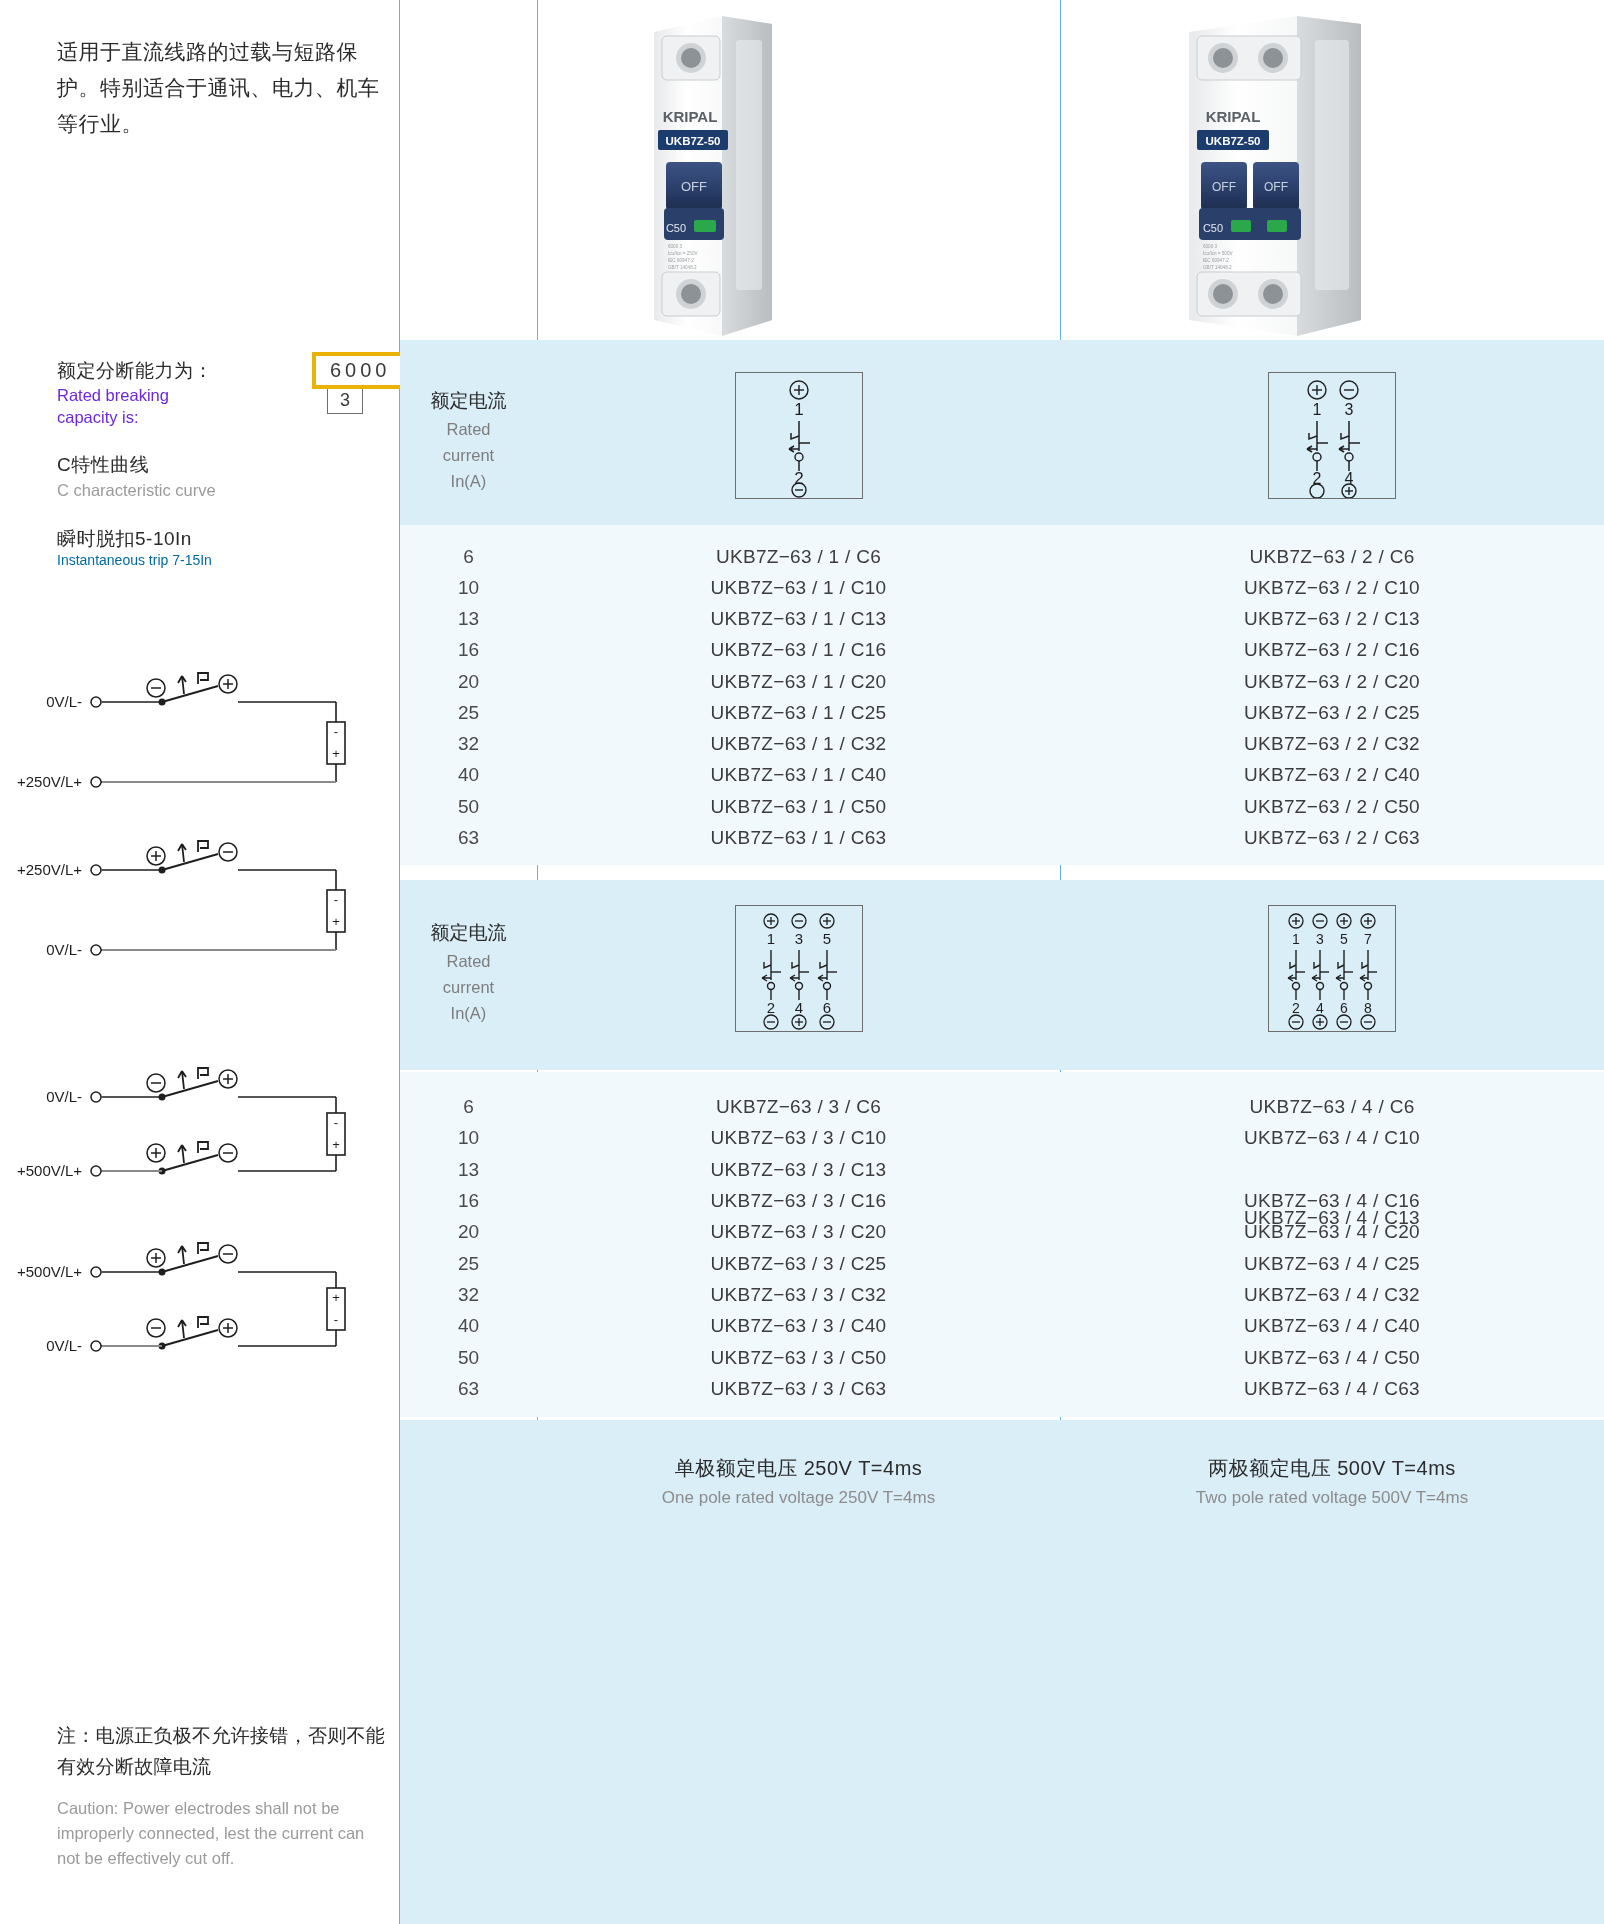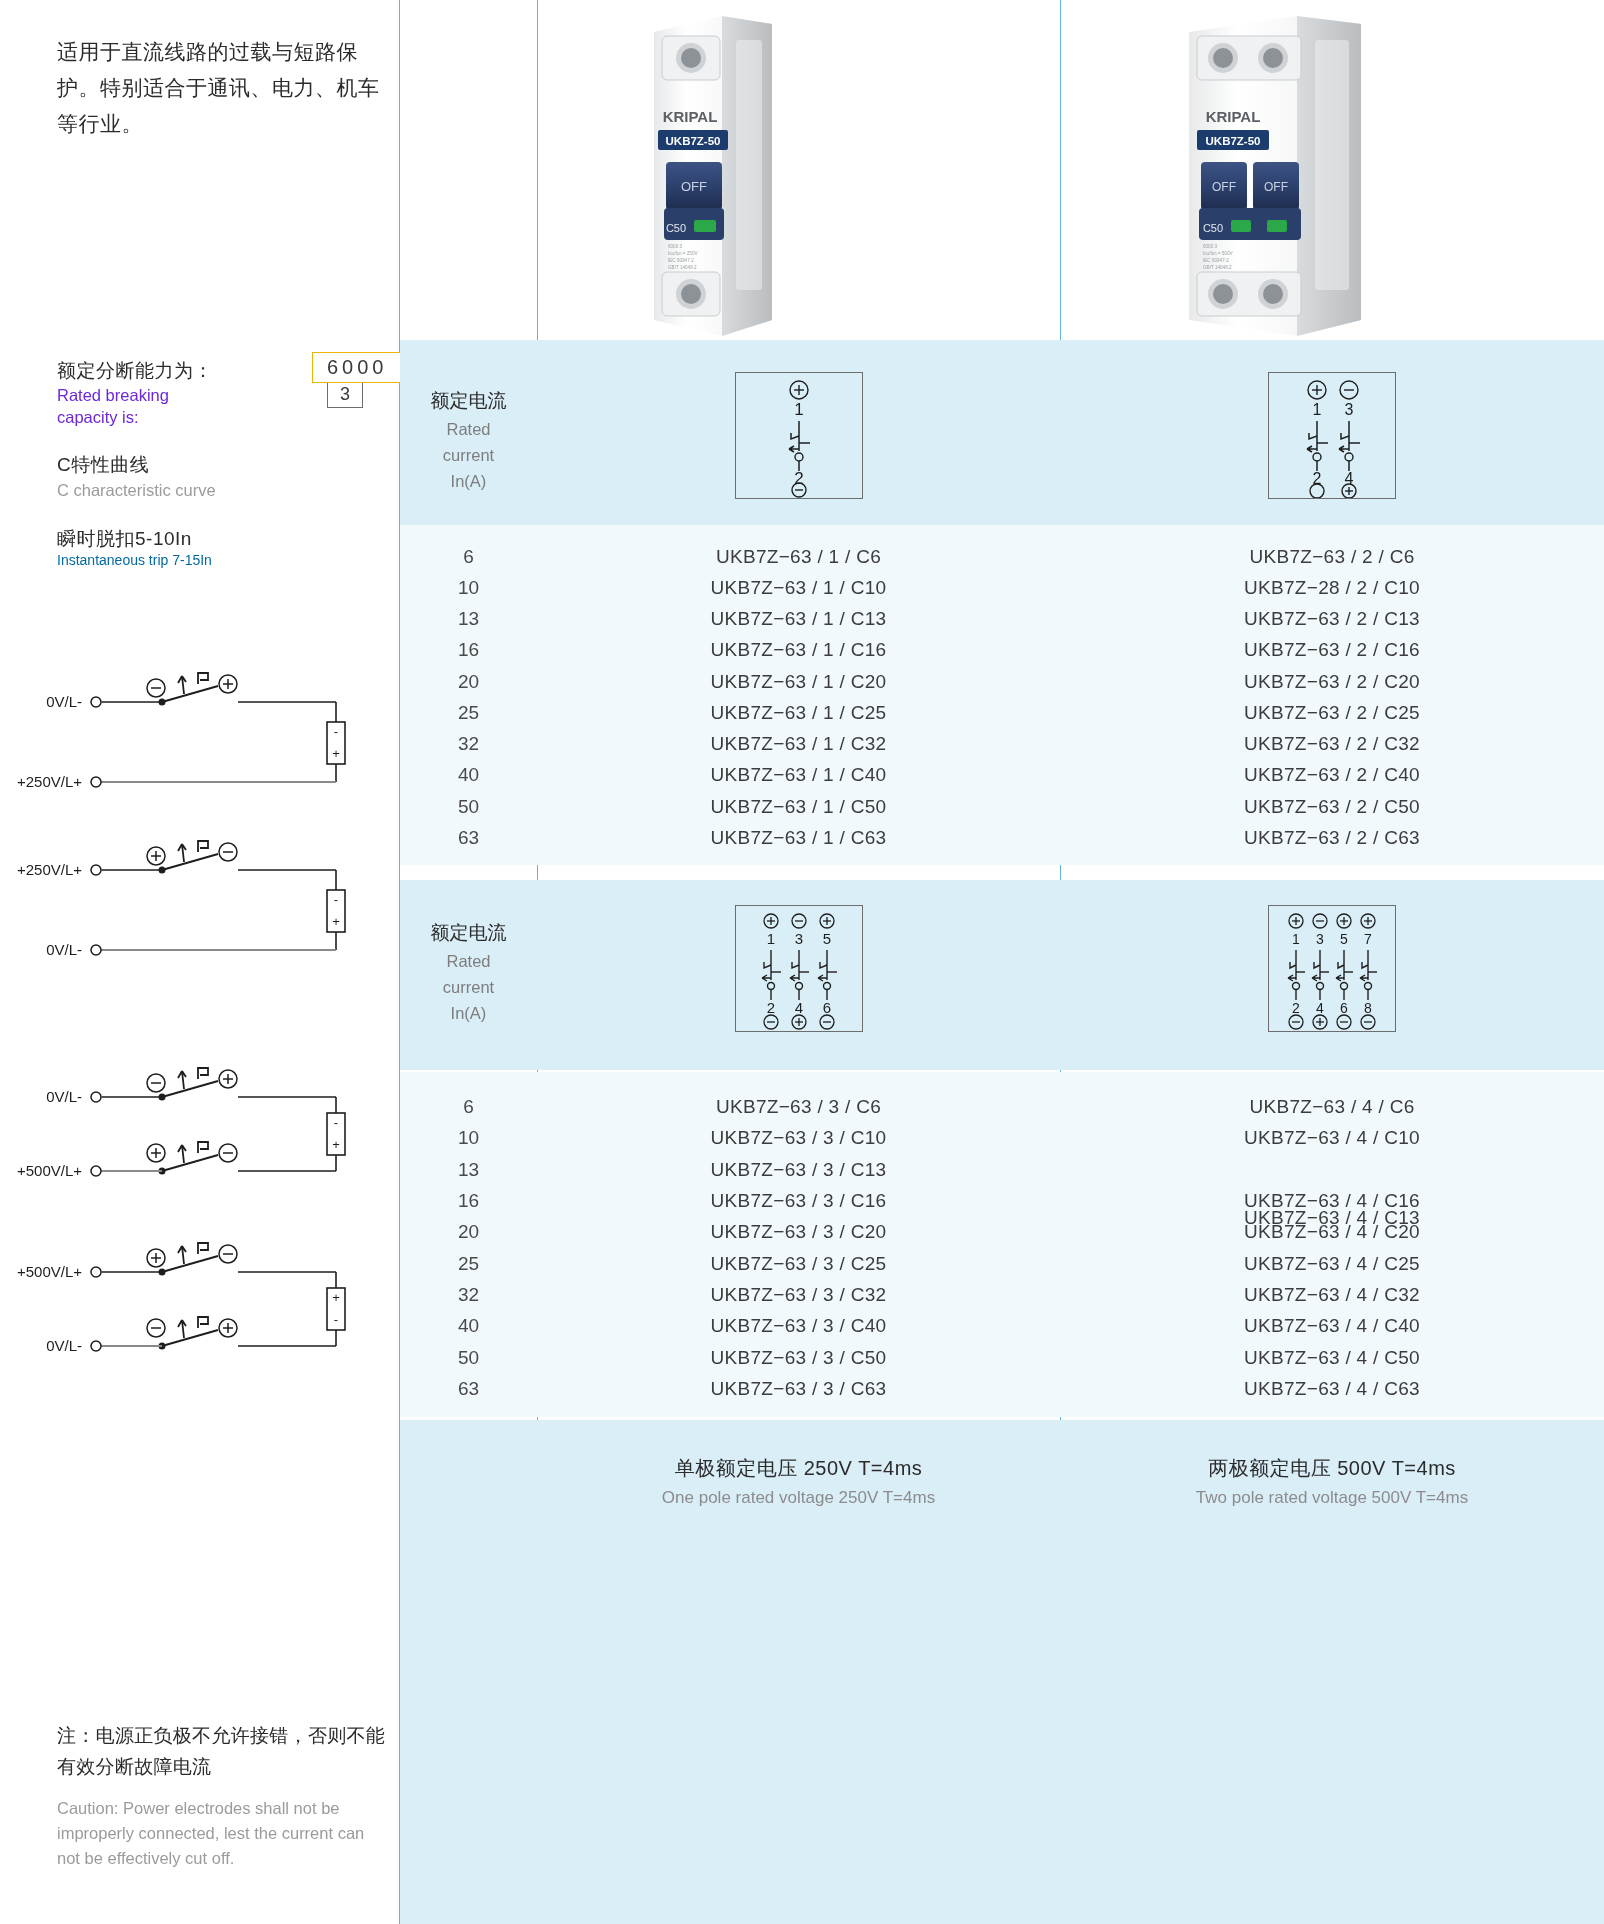--- a/index.html
+++ b/index.html
@@ -25,21 +25,21 @@
   .lead-en{
     position:absolute;left:57px;top:143px;width:330px;
     font-size:17.5px;line-height:27px;color:#9b9b9b;
   }
 
   .cap-block{position:absolute;left:57px;top:358px;width:340px;}
   .cap-cn{font-size:19px;color:#2b2b2b;line-height:26px;letter-spacing:.5px;}
   .cap-en{font-size:16.5px;color:#6d28d9;line-height:21px;margin-top:1px;}
   .cap-num-wrap{position:absolute;left:255px;top:-6px;}
   .cap-num{
-    border:1px solid #eab308;padding:3px 14px;font-size:20px;color:#3a3a3a;
+    border:4px solid #eab308;padding:3px 14px;font-size:20px;color:#3a3a3a;
     letter-spacing:4px;text-align:center;background:#fff;
   }
   .cap-sub{
     border:1px solid #6d6d6d;border-top:none;width:34px;margin-left:15px;
     font-size:18px;color:#3a3a3a;text-align:center;padding:1px 0 2px;background:#fff;
   }
   .curve-cn{font-size:19px;color:#2b2b2b;margin-top:24px;letter-spacing:.5px;}
   .curve-en{font-size:16.5px;color:#9b9b9b;margin-top:3px;}
   .trip-cn{font-size:19px;color:#2b2b2b;margin-top:26px;letter-spacing:.5px;}
   .trip-en{font-size:14px;color:#0369a1;}
@@ -386,21 +386,21 @@
 
     <div class="band alt" style="top:525px;height:340px;"></div>
 
     <div>
       <div class="amp" style="top:546px;">6</div>
       <div class="model ma" style="top:546px;">UKB7Z−63 / 1 / C6</div>
       <div class="model mb" style="top:546px;">UKB7Z−63 / 2 / C6</div>
 
       <div class="amp" style="top:577px;">10</div>
       <div class="model ma" style="top:577px;">UKB7Z−63 / 1 / C10</div>
-      <div class="model mb" style="top:577px;">UKB7Z−28 / 2 / C10</div>
+      <div class="model mb" style="top:577px;">UKB7Z−63 / 2 / C10</div>
 
       <div class="amp" style="top:608px;">13</div>
       <div class="model ma" style="top:608px;">UKB7Z−63 / 1 / C13</div>
       <div class="model mb" style="top:608px;">UKB7Z−63 / 2 / C13</div>
 
       <div class="amp" style="top:639px;">16</div>
       <div class="model ma" style="top:639px;">UKB7Z−63 / 1 / C16</div>
       <div class="model mb" style="top:639px;">UKB7Z−63 / 2 / C16</div>
 
       <div class="amp" style="top:671px;">20</div>

